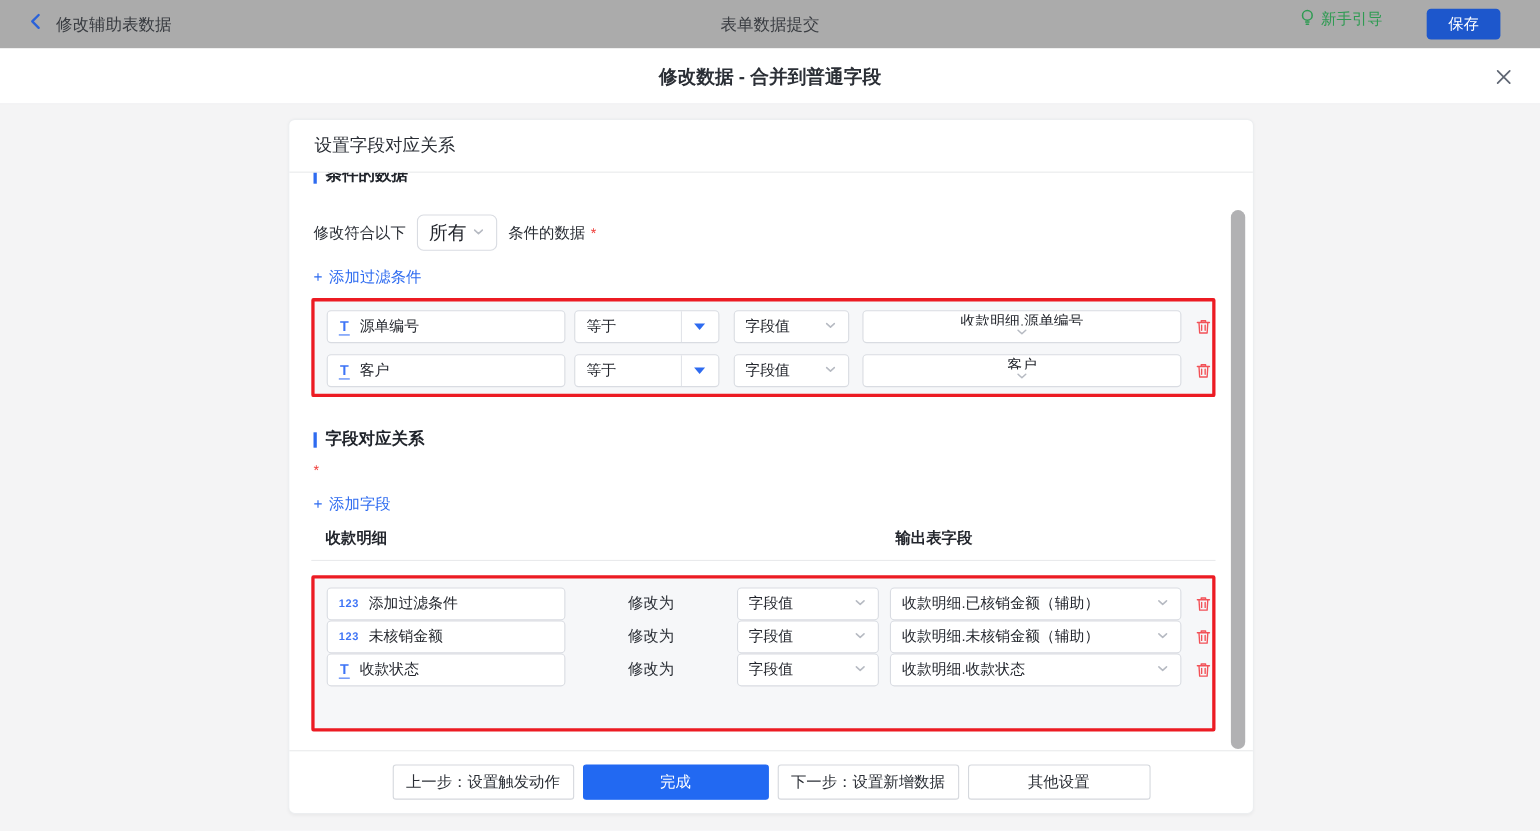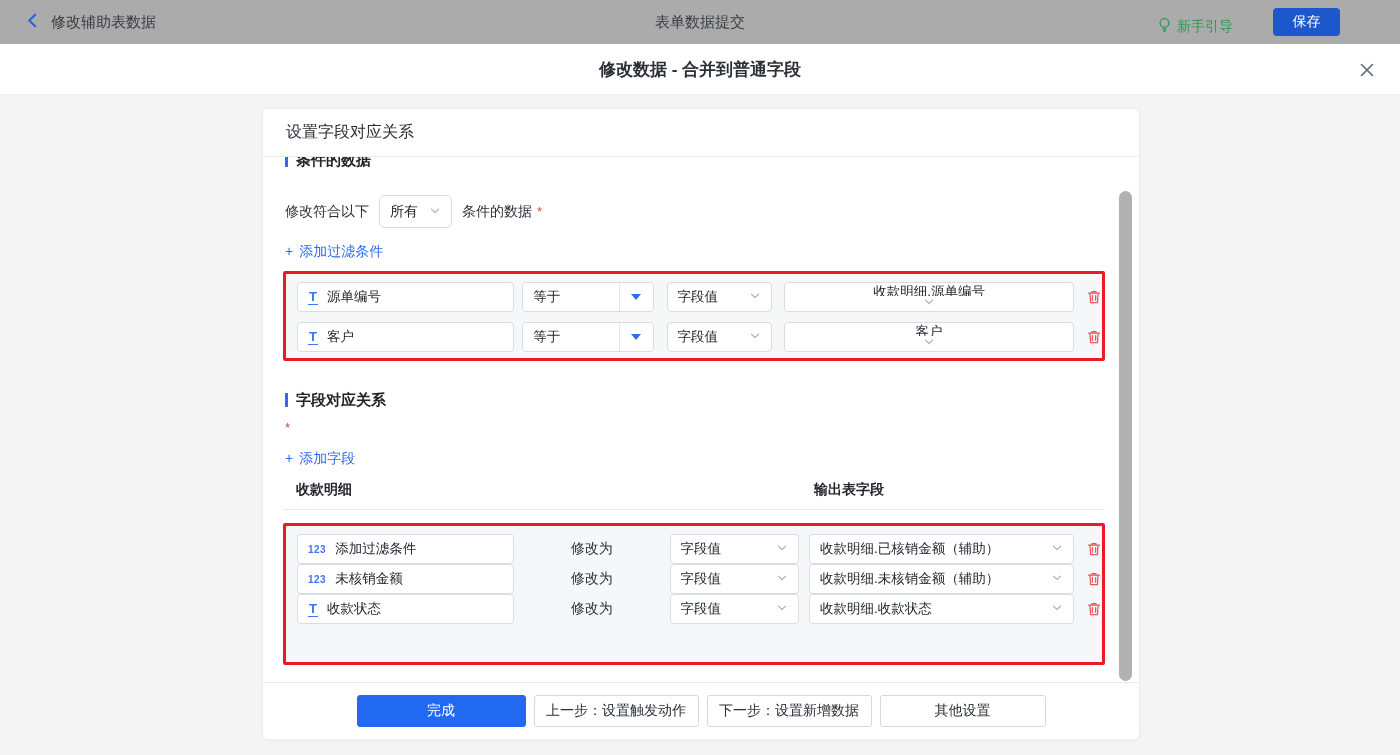--- a/index.html
+++ b/index.html
@@ -7,22 +7,22 @@
     font-family:"Liberation Sans","DejaVu Sans",sans-serif; background:#f4f4f5; }
 
   
   .topbar { height:44px; background:#ababab; display:flex; align-items:center;
     position:relative; padding:0 0 0 24px; }
   .topbar-left { display:flex; align-items:center; gap:10px; }
   .back-btn { display:flex; align-items:center; cursor:pointer; }
   .topbar-back-label { font-size:15px; color:#383b40; }
   .topbar-title { position:absolute; left:0; right:0; text-align:center;
     font-size:15px; color:#3a3d42; pointer-events:none; }
-  .topbar-right { margin-left:auto; display:flex; align-items:flex-end; gap:14px;
-    padding-right:60px; position:relative; z-index:2; }
+  .topbar-right { margin-left:auto; display:flex; align-items:flex-start; gap:14px;
+    padding-right:36px; position:relative; z-index:2; }
   .guide-link { display:flex; align-items:center; gap:5px; color:#2e9b52;
     font-size:14px; cursor:pointer; }
   .save-btn { width:67px; height:28px; background:#1d57cc; color:#fff;
     font-size:14px; border:none; border-radius:4px; cursor:pointer;
     margin-left:26px; }
 
   
   .dlg-header { height:51px; background:#fff; position:relative;
     display:flex; align-items:center; justify-content:center;
     border-bottom:1px solid #ececee; }
@@ -47,21 +47,21 @@
   .section-bar { width:3px; height:14px; background:#2e6bf0; flex:0 0 auto; }
   .clipped { margin-top:-7px; }
 
   .match-row { display:flex; align-items:center; margin:25px 0 0 22px;
     font-size:14px; color:#2b2f36; }
   .select { background:#fff; border:1px solid #d9dce2; border-radius:4px;
     display:flex; align-items:center; padding:0 10px; height:30px;
     font-size:13.5px; color:#23262d; cursor:pointer; }
   .select .sel-text { flex:1; white-space:nowrap; overflow:hidden; }
   .match-select { width:73px; height:33px; border-radius:6px; margin:0 10px;
-    font-size:14px; }
+    font-size:17px; }
   .req { color:#f0423e; margin-left:5px; font-size:13px; }
 
   .add-link { display:flex; align-items:center; gap:6px; color:#2e6bf0;
     font-size:14px; margin:14px 0 0 22px; cursor:pointer; line-height:18px; }
 
   .red-box { margin-left:20px; width:822px; border:3px solid #ec1b23;
     background:#f6f7f9; border-radius:2px; padding:8px 0 8px 11px;
     display:flex; flex-direction:column; gap:10px; }
   .box1 { margin-top:11px; height:90px; }
   .box2 { margin-top:13px; height:142px; padding-bottom:12px; gap:0; }
@@ -341,19 +341,19 @@
           <span class="trash">
             <svg width="16" height="16" viewBox="0 0 16 16">
                 <path d="M2.5 4.2h11M6 4V2.6h4V4M4 4.4l.6 9.3h6.8l.6-9.3M6.4 6.6v4.6M9.6 6.6v4.6" fill="none" stroke="#f25258" stroke-width="1.25" stroke-linecap="round" stroke-linejoin="round"></path>
               </svg>
           </span>
         </div>
       </div>
     </div>
 
     <div class="panel-footer">
+      <button class="btn btn-prev">上一步：设置触发动作</button>
       <button class="btn btn-done">完成</button>
-      <button class="btn btn-prev">上一步：设置触发动作</button>
       <button class="btn btn-next">下一步：设置新增数据</button>
       <button class="btn btn-other">其他设置</button>
     </div>
   </div>
 </div>
 
 </body></html>

